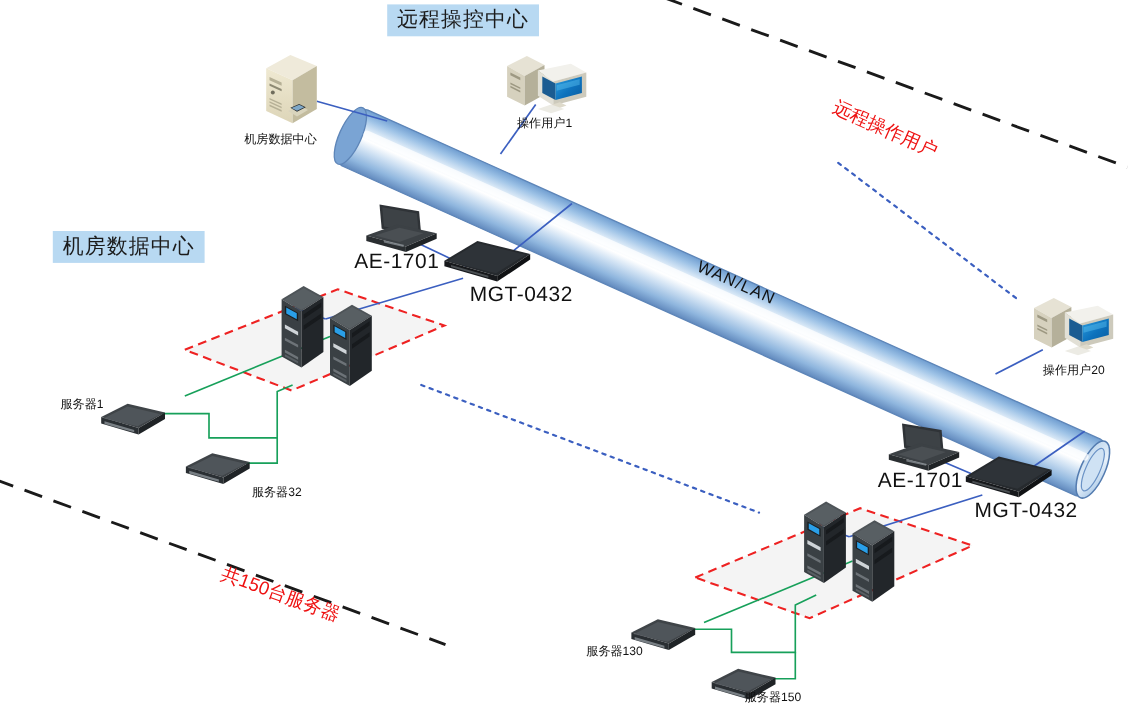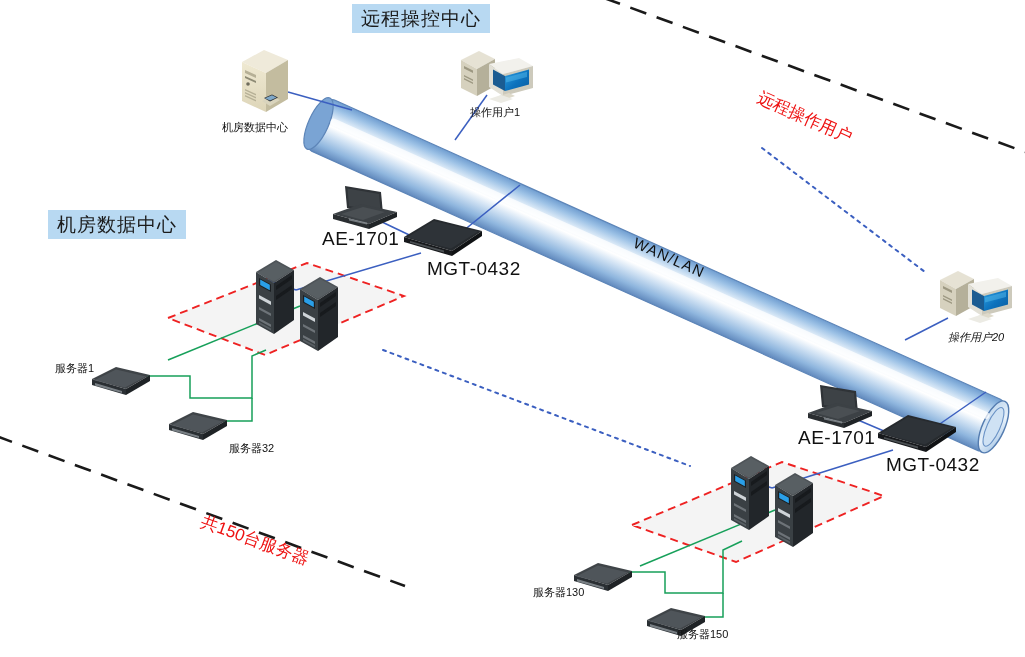--- a/index.html
+++ b/index.html
@@ -312,21 +312,21 @@
   <div class="zone-label" style="left:352px; top:4px;">远程操控中心</div>
   <div class="zone-label" style="left:48px; top:210px;">机房数据中心</div>
 
   <div class="red-note" style="left:762px; top:88px; transform:rotate(24deg); transform-origin:left top;">远程操作用户</div>
   <div class="red-note" style="left:205px; top:512px; transform:rotate(20deg); transform-origin:left top;">共150台服务器</div>
 
   <div class="pipe-text" style="left:638px; top:234px; transform:rotate(24deg); transform-origin:left top;">WAN/LAN</div>
 
   <div class="dev-label" style="left:222px; top:119px;">机房数据中心</div>
   <div class="dev-label" style="left:470px; top:104px;">操作用户1</div>
-  <div class="dev-label" style="left:948px; top:329px;font-style:italic;">操作用户20</div>
+  <div class="dev-label" style="left:948px; top:329px;">操作用户20</div>
 
   <div class="dev-label mono" style="left:322px; top:231px;">AE-1701</div>
   <div class="dev-label mono" style="left:427px; top:261px;">MGT-0432</div>
   <div class="dev-label mono" style="left:798px; top:430px;">AE-1701</div>
   <div class="dev-label mono" style="left:886px; top:457px;">MGT-0432</div>
 
   <div class="dev-label" style="left:55px; top:360px;">服务器1</div>
   <div class="dev-label" style="left:185px; top:440px;margin-left:44px;">服务器32</div>
   <div class="dev-label" style="left:533px; top:584px;">服务器130</div>
   <div class="dev-label" style="left:645px; top:626px;margin-left:32px;">服务器150</div>

